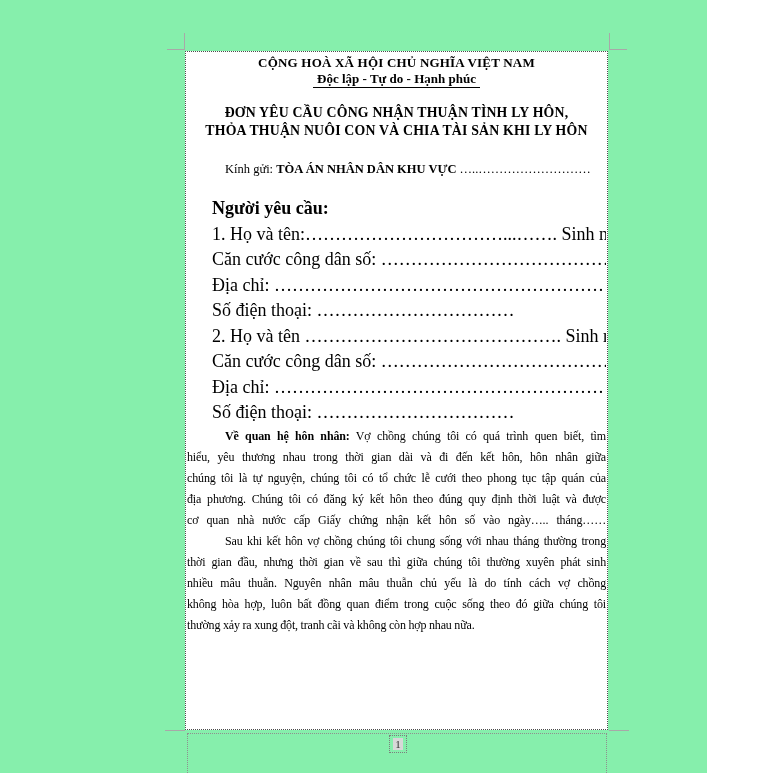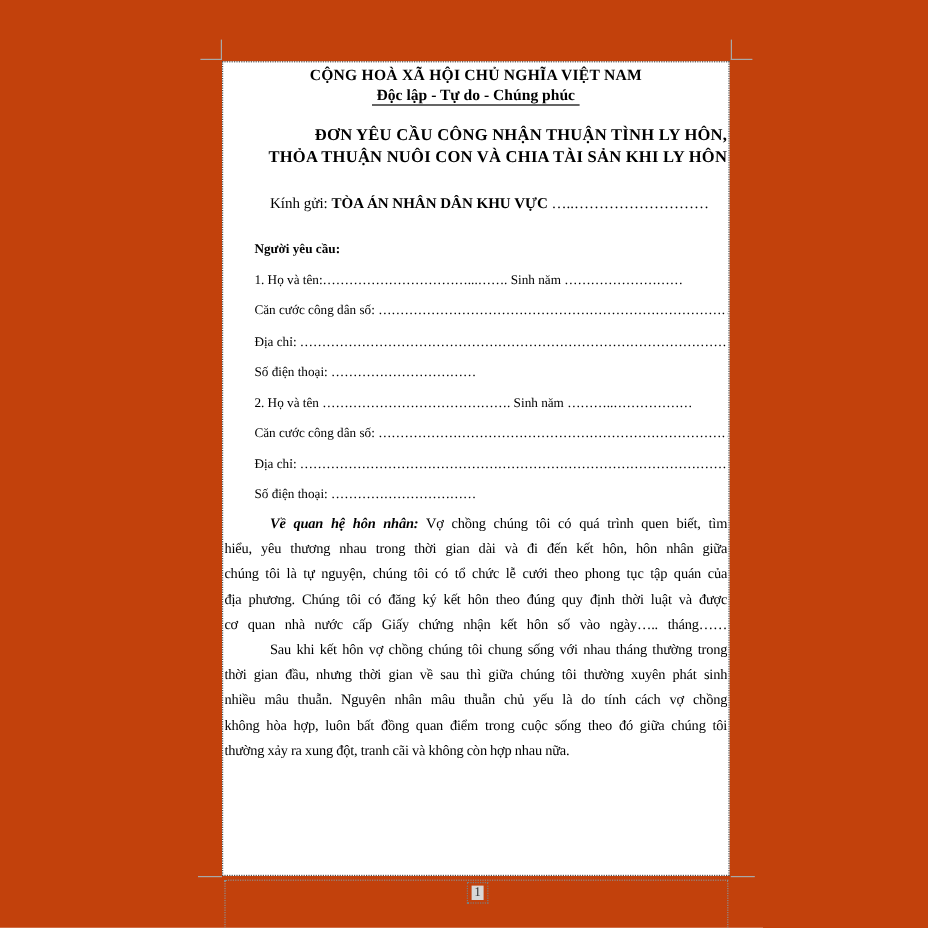--- a/index.html
+++ b/index.html
@@ -1,44 +1,44 @@
 <!DOCTYPE html>
 <html><head>
 <meta charset="utf-8">
 <style>
   html,body{margin:0;padding:0;}
   body{
     width:773px;height:773px;background:#ffffff;overflow:hidden;position:relative;
     font-family:"Liberation Serif","DejaVu Serif",serif;color:#000;
   }
-  .page{position:absolute;left:0;top:0;width:773px;height:773px;background:#c2410c;}
+  .page{position:absolute;left:0;top:0;width:707px;height:773px;background:#86efac;}
   
   .crop{position:absolute;background:#a8a8a8;}
   .crop.tl-h{left:167px;top:49px;width:18px;height:1px;}
   .crop.tl-v{left:184px;top:33px;width:1px;height:17px;}
   .crop.tr-h{left:609px;top:49px;width:18px;height:1px;}
   .crop.tr-v{left:609px;top:33px;width:1px;height:17px;}
   .crop.bl-h{left:165px;top:730px;width:20px;height:1px;}
   .crop.br-h{left:609px;top:730px;width:20px;height:1px;}
   
   .text-boundary{
     position:absolute;left:185px;top:51px;width:423px;height:679px;
     border:1px dotted #4d4d4d;box-sizing:border-box;overflow:hidden;background:#fff;
   }
   .content{position:relative;padding:1px 1px 0 1px;}
   .c{text-align:center;}
   .b{font-weight:bold;}
-  .i{font-style:italic;margin-top:11px;}
+  .i{margin-top:11px;}
   .hdr1{font-size:13px;line-height:17px;margin-top:1px;letter-spacing:.2px;}
   .hdr2{font-size:13px;line-height:15px;}
   .hdr2 span{display:inline-block;border-bottom:1.5px solid #000;padding:0 4px 1px 4px;}
-  .title{margin-top:16px;font-size:13.8px;line-height:17.5px;letter-spacing:.2px;text-align:right;}
+  .title{margin-top:16px;font-size:13.8px;line-height:17.5px;letter-spacing:.2px;}
   .recipient{margin-top:22px;font-size:12.5px;line-height:16px;padding-left:38px;white-space:nowrap;overflow:hidden;}
   .formblock{margin-top:19px;}
-  .fline{font-size:11px;line-height:25.5px;padding-left:25px;white-space:nowrap;overflow:hidden;font-family:Liberation Serif, serif;}
+  .fline{font-size:18px;line-height:25.5px;padding-left:25px;white-space:nowrap;overflow:hidden;font-family:Liberation Serif, serif;}
   .para .pline{
     font-size:12px;line-height:21px;height:21px;overflow:hidden;
     text-align:justify;text-align-last:justify;
     letter-spacing:-0.15px;word-spacing:-0.2px;
   }
   .para .pline.first{text-indent:38px;}
   .para .pline.endline{text-align-last:left;}
   
   .footer-top{position:absolute;left:187px;top:733px;width:420px;height:0;border-top:1px dotted #8f8f8f;}
   .footer-left{position:absolute;left:187px;top:733px;width:0;height:40px;border-left:1px dotted #8f8f8f;}
@@ -58,21 +58,21 @@
   <div class="crop tl-v"></div>
   <div class="crop tr-h"></div>
   <div class="crop tr-v"></div>
   <div class="crop bl-h"></div>
   <div class="crop br-h"></div>
 
   <div class="text-boundary">
     <div class="content">
 
       <div class="hdr1 c b">CỘNG HOÀ XÃ HỘI CHỦ NGHĨA VIỆT NAM</div>
-      <div class="hdr2 c b"><span>Độc lập - Tự do - Chúng phúc</span></div>
+      <div class="hdr2 c b"><span>Độc lập - Tự do - Hạnh phúc</span></div>
 
       <div class="title c b">
         <div>ĐƠN YÊU CẦU CÔNG NHẬN THUẬN TÌNH LY HÔN,</div>
         <div>THỎA THUẬN NUÔI CON VÀ CHIA TÀI SẢN KHI LY HÔN</div>
       </div>
 
       <div class="recipient"><span>Kính gửi: </span><span class="b">TÒA ÁN NHÂN DÂN KHU VỰC</span><span> …..………………………</span></div>
 
       <div class="formblock">
         <div class="fline b">Người yêu cầu:</div>

